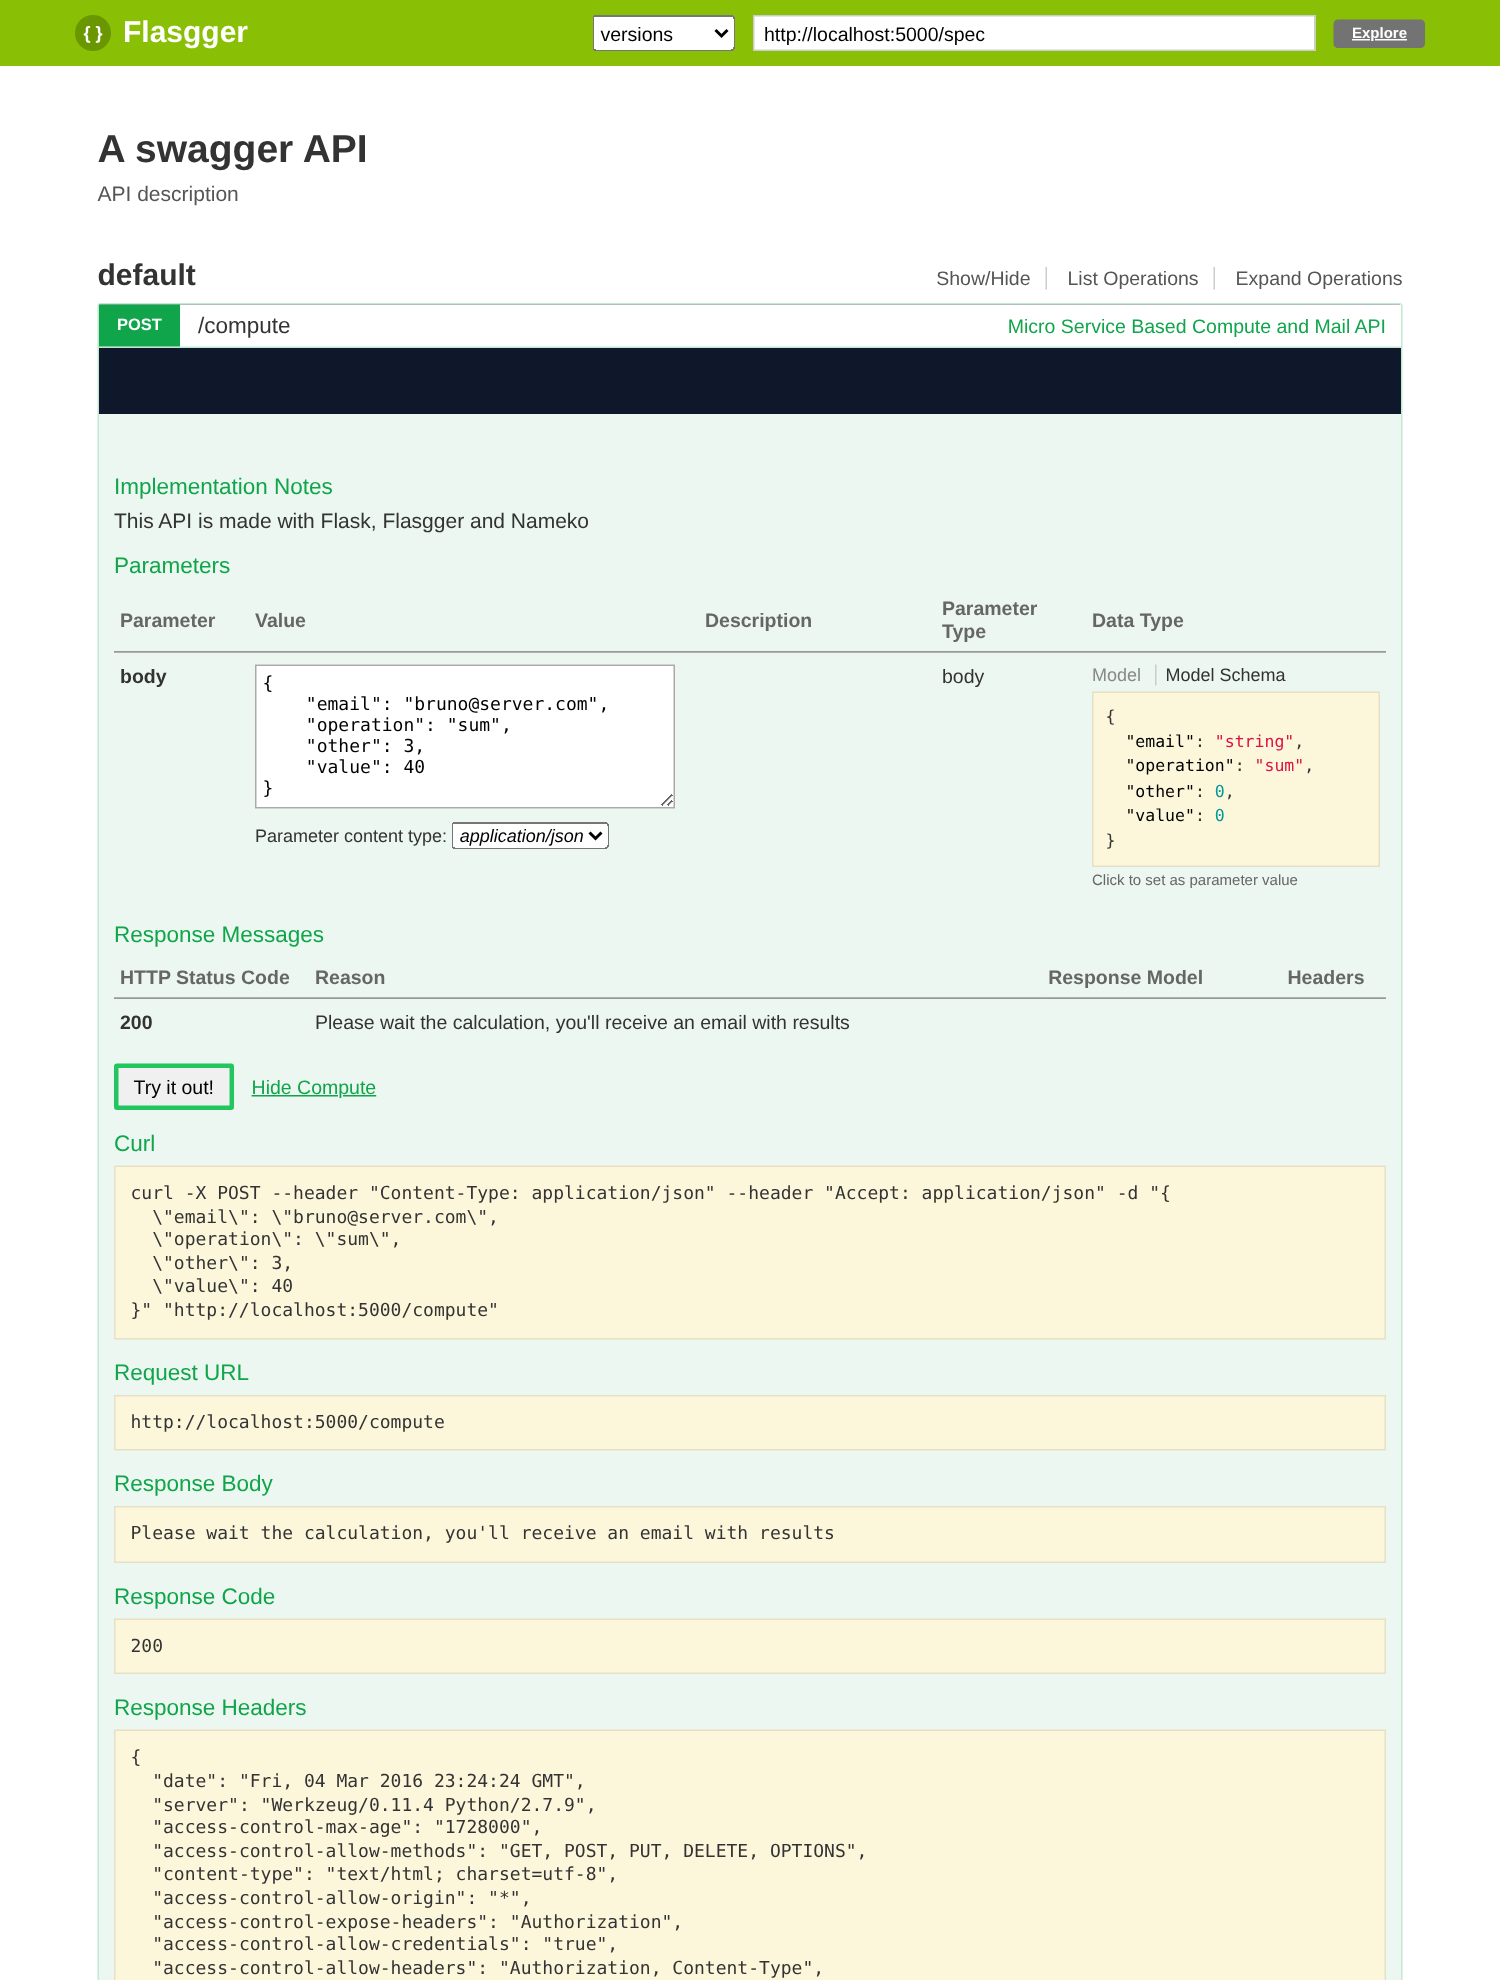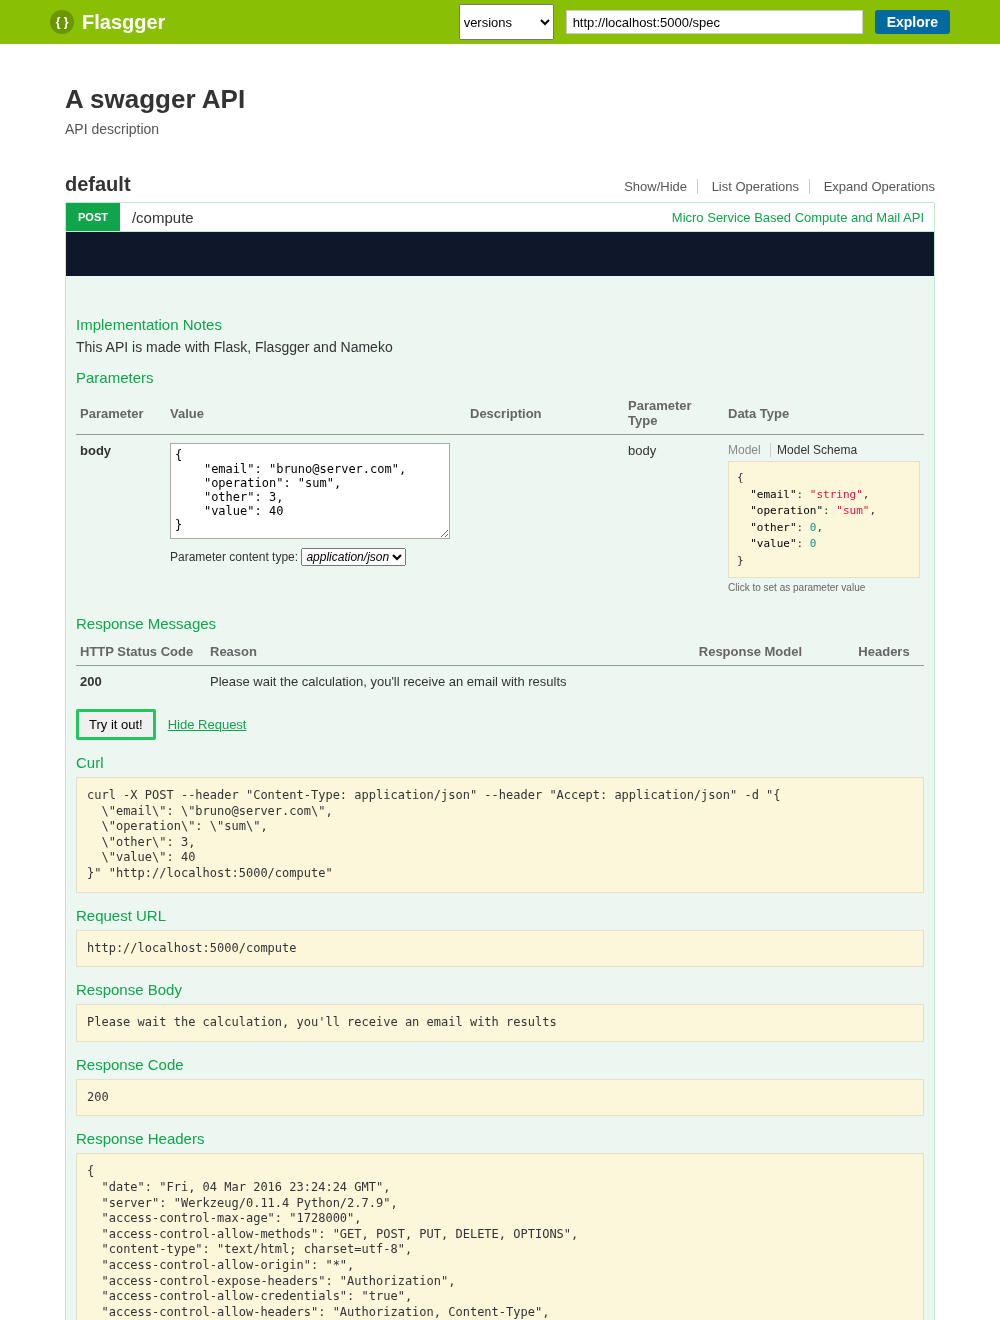--- a/index.html
+++ b/index.html
@@ -3,23 +3,23 @@
 <meta charset="utf-8">
 <style>
 * { box-sizing: border-box; margin: 0; padding: 0; }
 body { font-family: "Helvetica Neue", Arial, sans-serif; font-size: 14px; color: #333; background: #fff; }
 
 .topbar { background: #89bf04; height: 44px; display: flex; align-items: center; padding: 0 50px; gap: 12px; }
 .logo-wrap { display: flex; align-items: center; gap: 8px; }
 .logo-icon { width: 24px; height: 24px; background: #6a9600; border-radius: 50%; display: flex; align-items: center; justify-content: center; color: #fff; font-size: 12px; font-weight: bold; }
 .logo-text { color: #fff; font-size: 20px; font-weight: bold; }
 .topbar-spacer { flex: 1; }
-.topbar select { height: 36px; font-size: 13px; width: 95px; }
-.topbar input[type=text] { height: 24px; width: 297px; padding: 0 6px; font-size: 13px; border: 1px solid #ccc; }
-.explore-btn { background: #0369a1; color: #fff; border: none; padding: 4px 12px; font-size: 14px; font-weight: bold; border-radius: 3px; cursor: pointer; }
+.topbar select { height: 24px; font-size: 13px; width: 95px; }
+.topbar input[type=text] { height: 24px; width: 375px; padding: 0 6px; font-size: 13px; border: 1px solid #ccc; }
+.explore-btn { background: #737373; color: #fff; border: none; padding: 4px 12px; font-size: 10px; font-weight: bold; border-radius: 3px; cursor: pointer; text-decoration: underline; }
 
 .container { max-width: 870px; margin: 0 auto; padding: 40px 0 20px; }
 
 .api-title { font-size: 26px; font-weight: bold; margin-bottom: 6px; }
 .api-desc { color: #555; margin-bottom: 36px; }
 
 .tag-row { display: flex; align-items: baseline; justify-content: space-between; margin-bottom: 6px; }
 .tag-name { font-size: 20px; font-weight: bold; }
 .tag-ops { font-size: 13px; color: #555; }
 .tag-ops span { padding: 0 10px; border-right: 1px solid #ccc; cursor: pointer; }
@@ -162,21 +162,21 @@
             <td style="font-weight:bold">200</td>
             <td>Please wait the calculation, you'll receive an email with results</td>
             <td></td>
               <td></td>
           </tr>
         </tbody>
       </table>
 
       <div class="try-row">
         <button class="try-btn">Try it out!</button>
-        <span class="hide-resp">Hide Request</span>
+        <span class="hide-resp">Hide Compute</span>
       </div>
 
       <div class="sect-title">Curl</div>
       <div class="code-box">curl -X POST --header "Content-Type: application/json" --header "Accept: application/json" -d "{
   \"email\": \"bruno@server.com\",
   \"operation\": \"sum\",
   \"other\": 3,
   \"value\": 40
 }" "http://localhost:5000/compute"</div>
 

